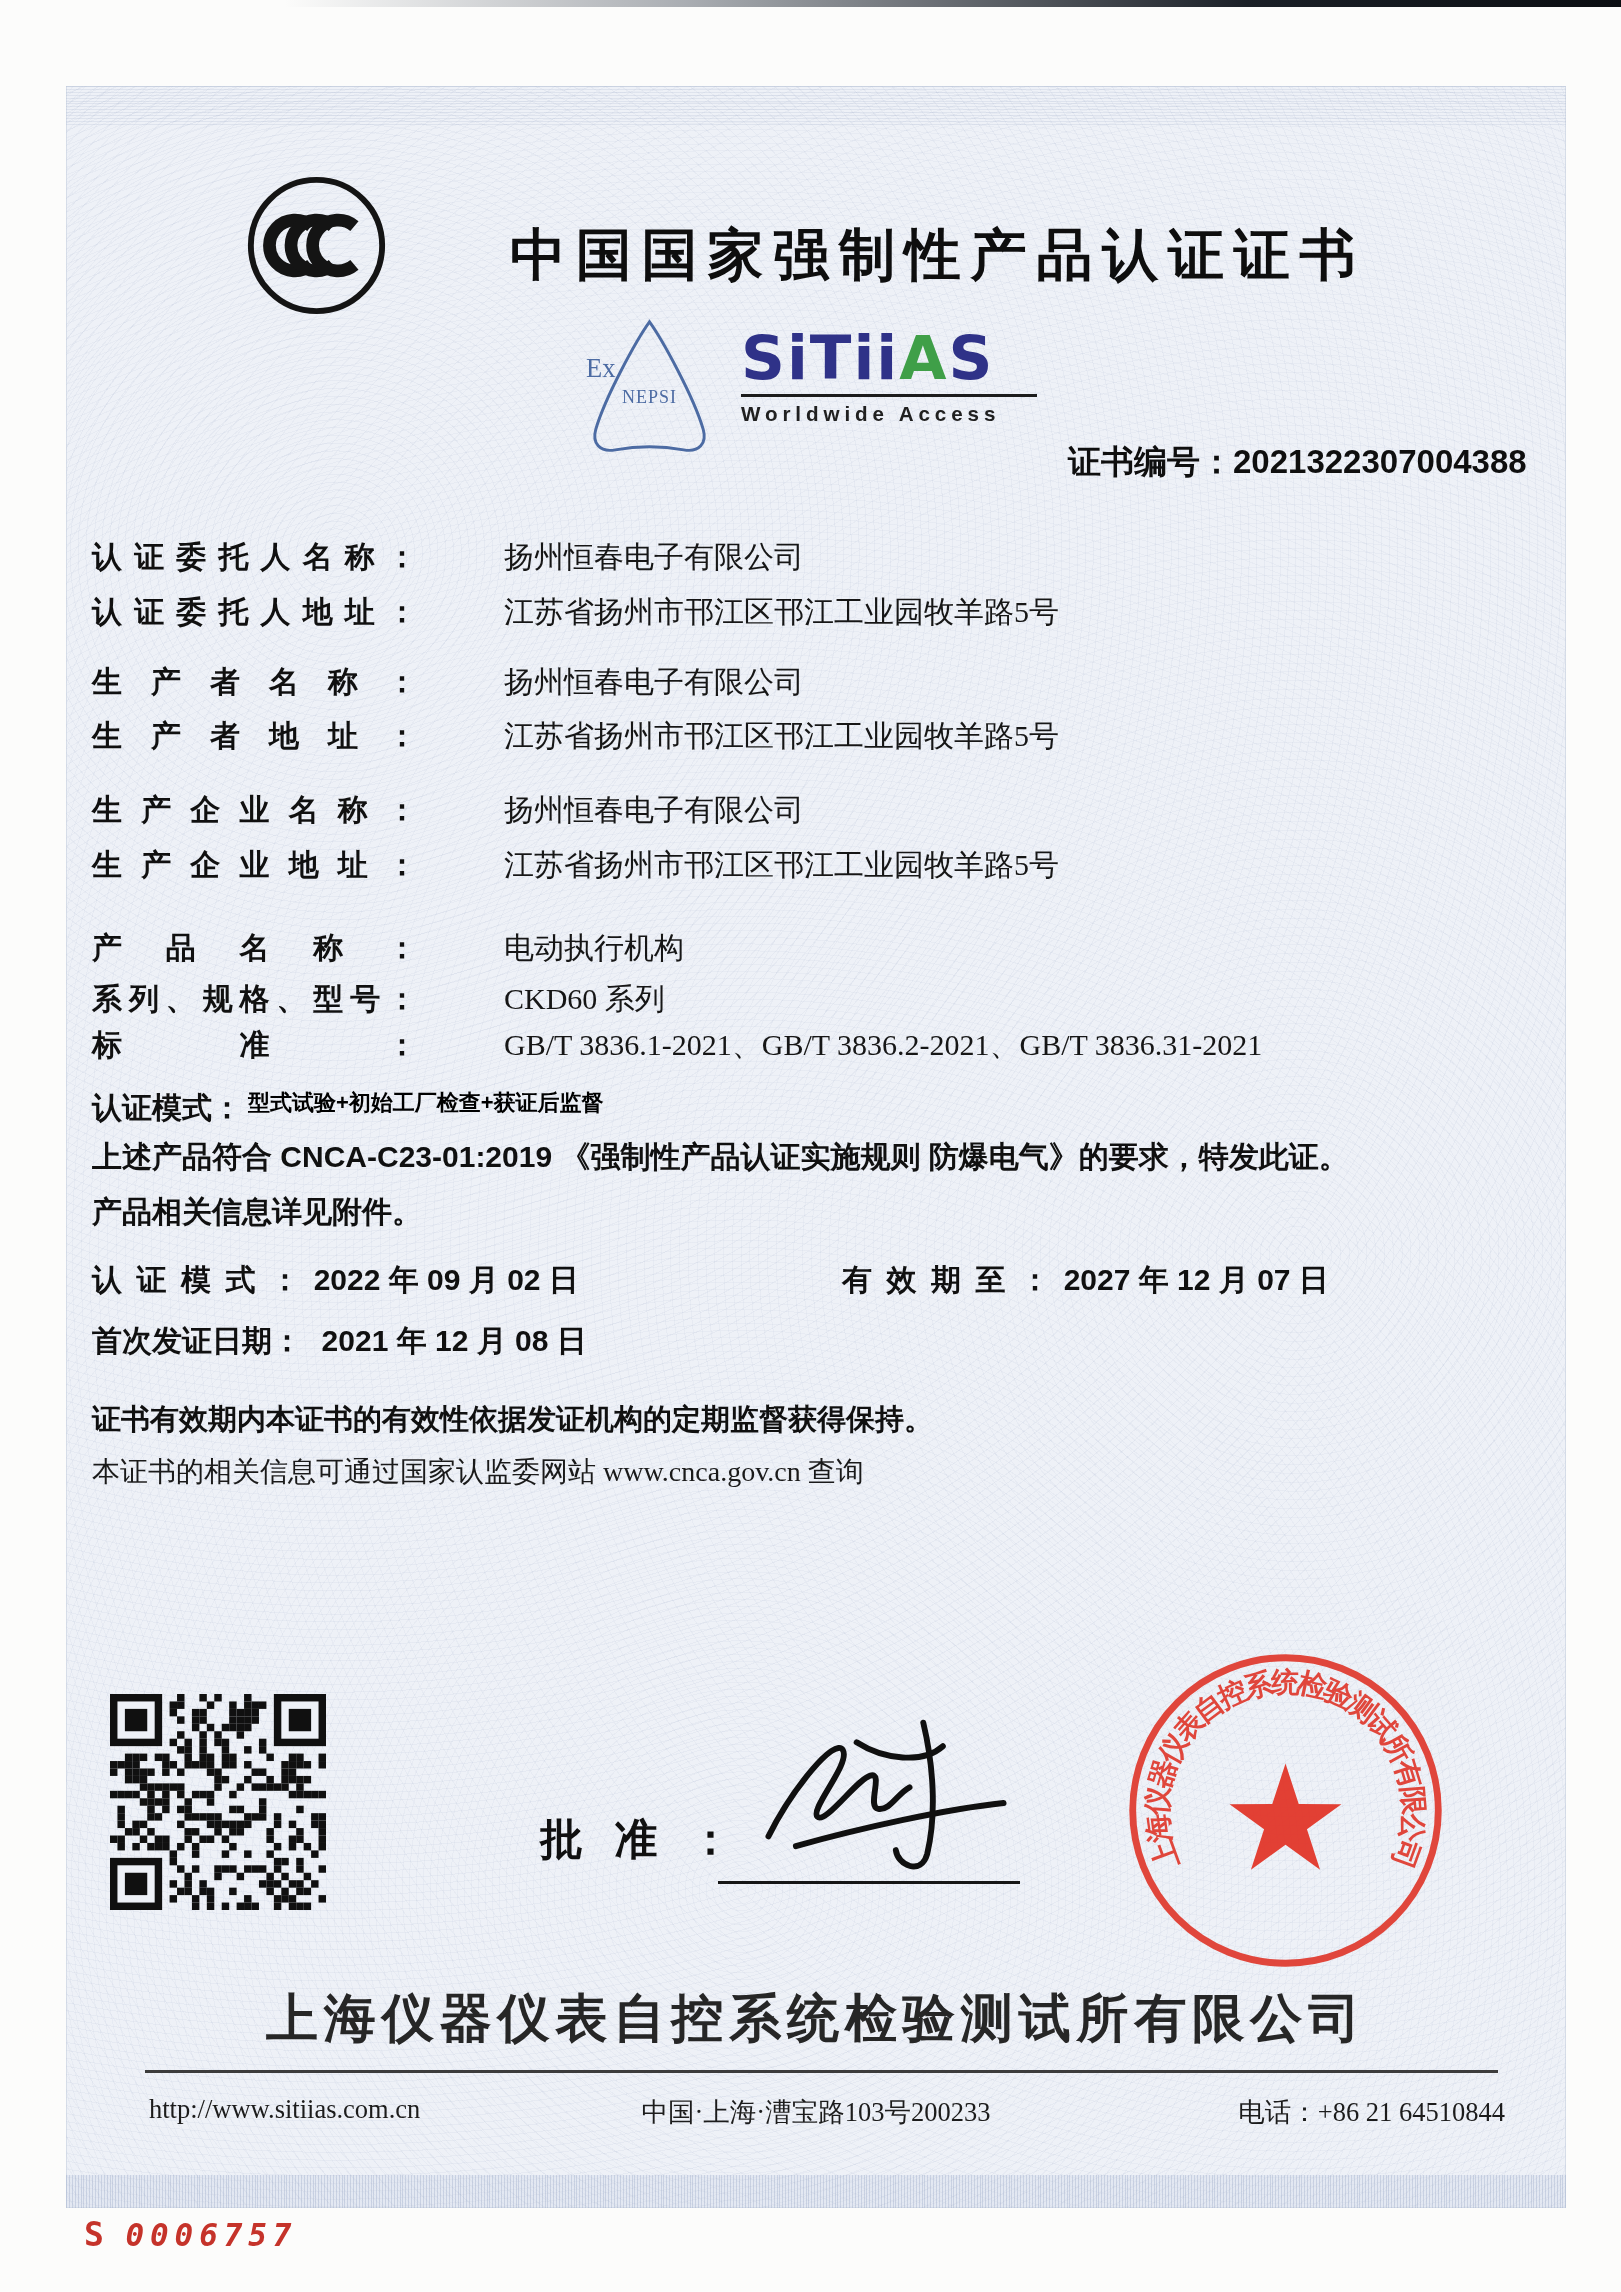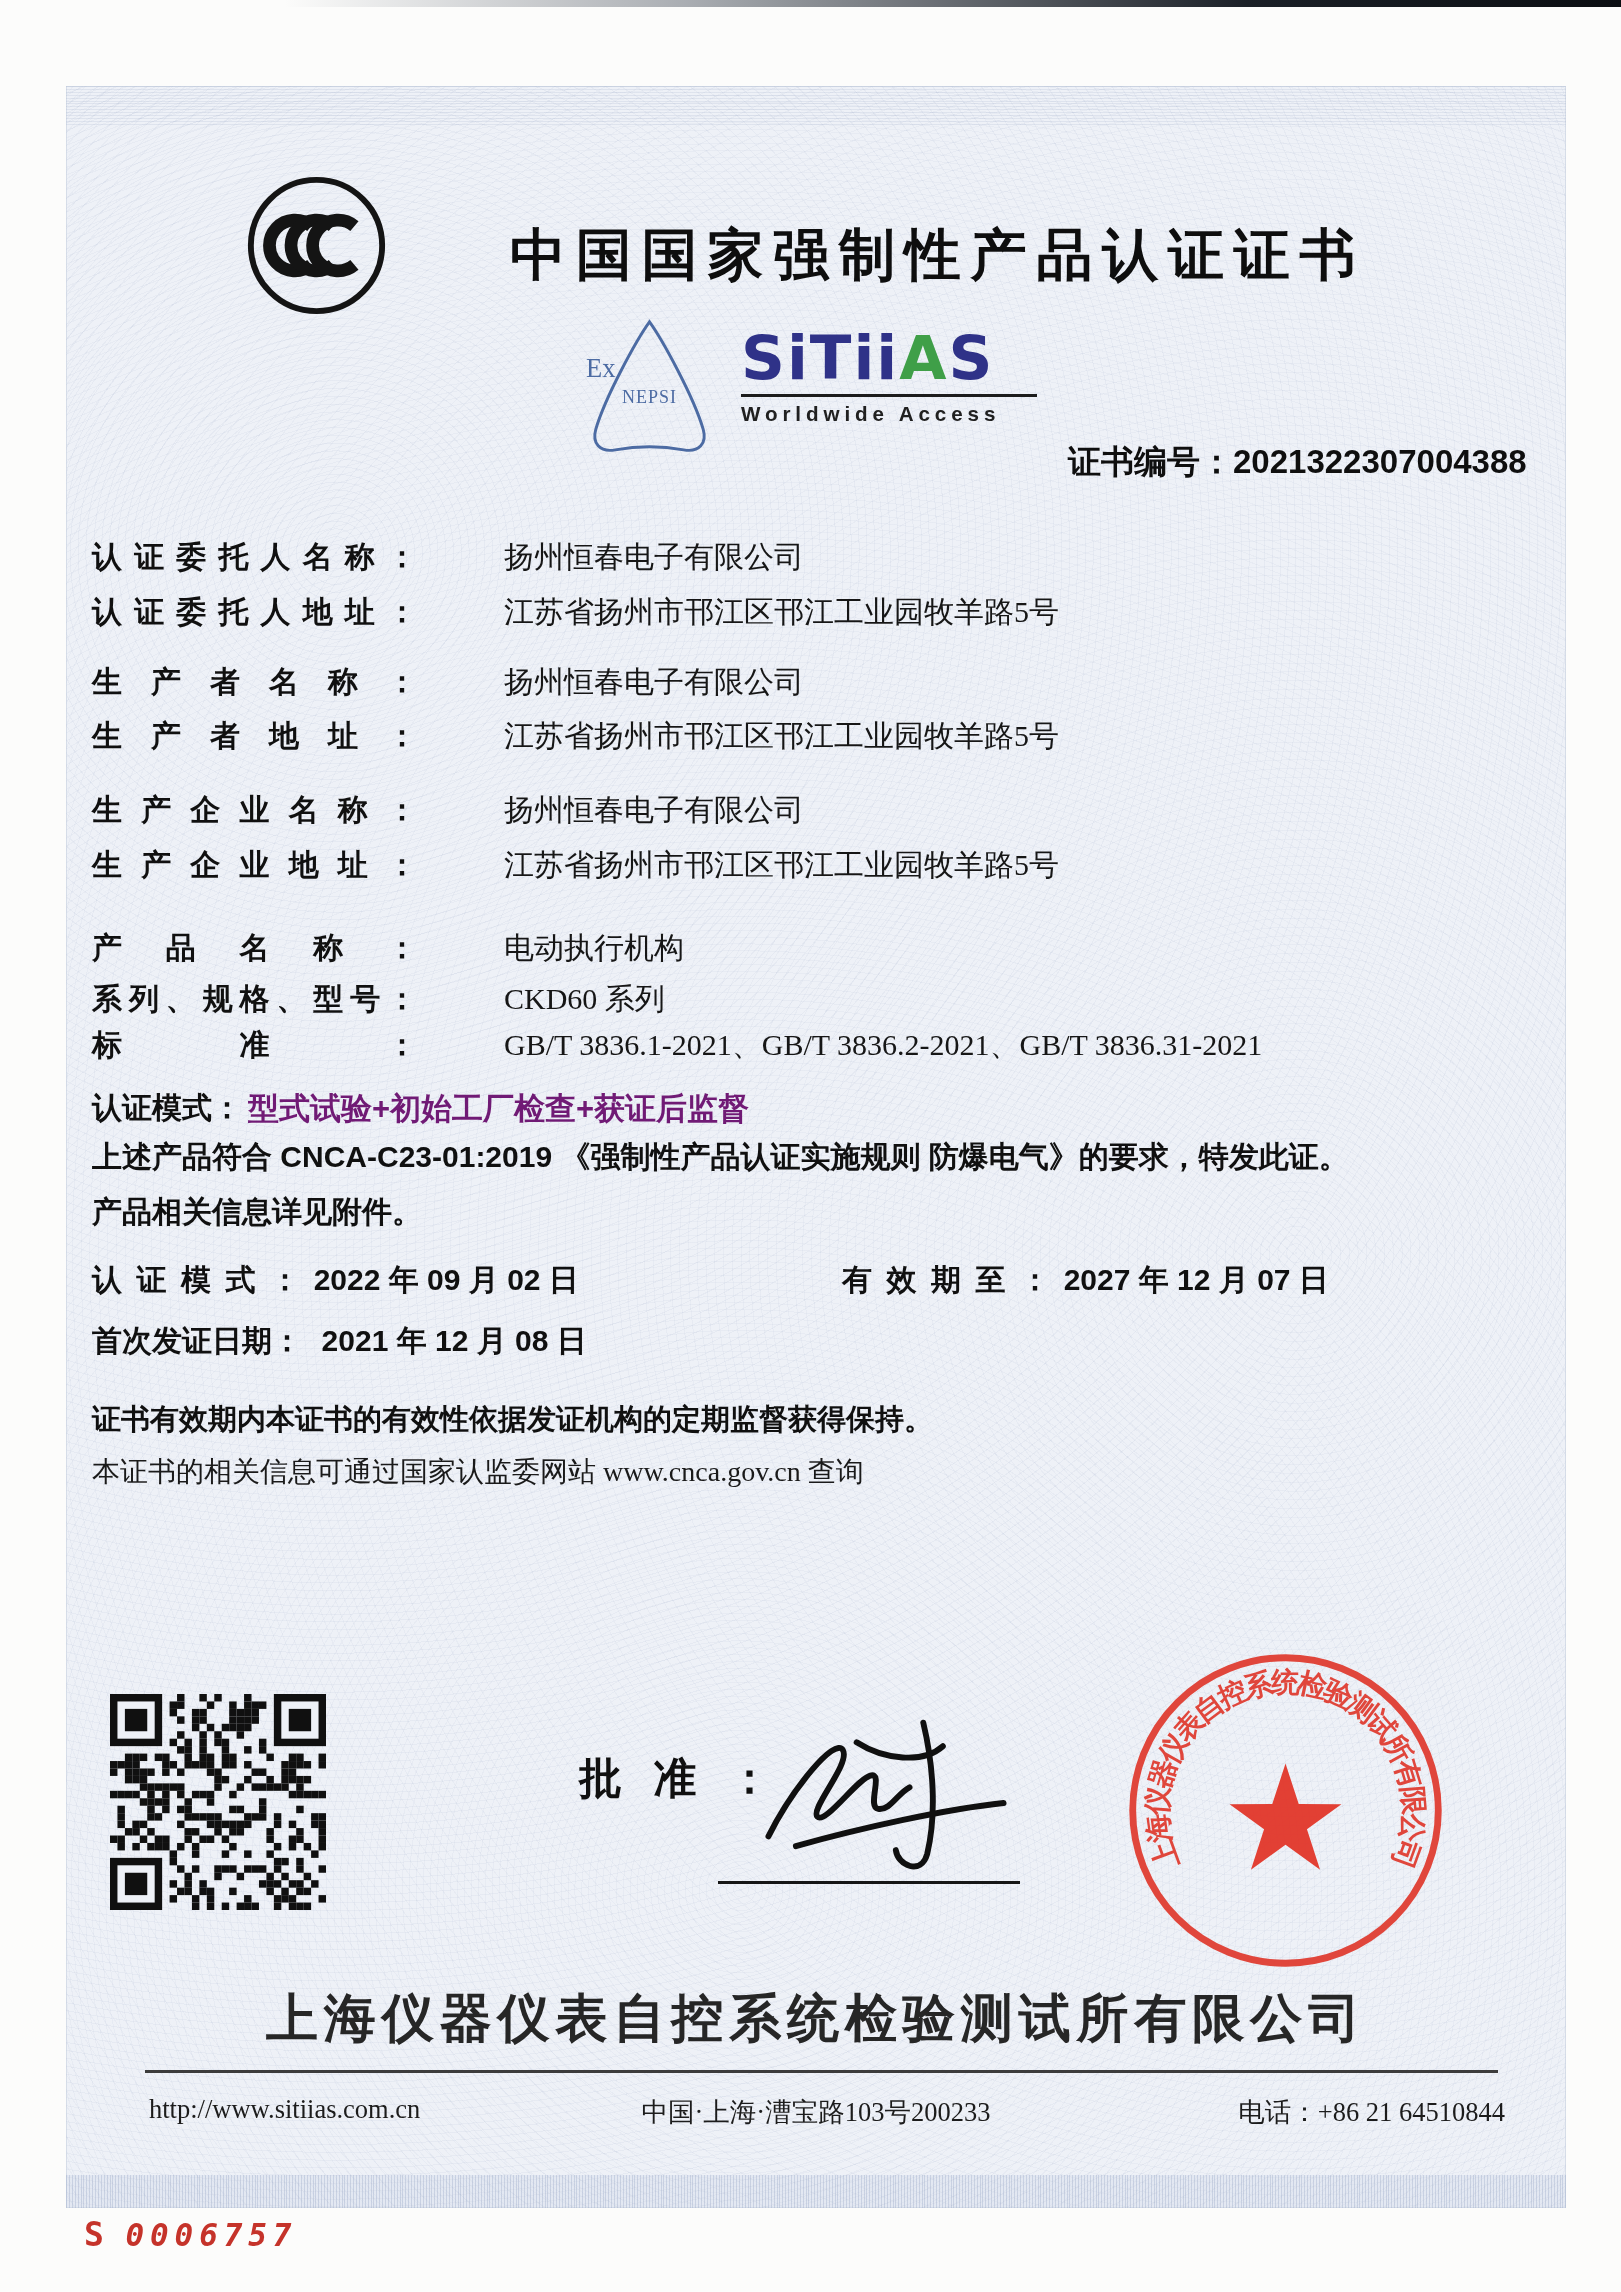--- a/index.html
+++ b/index.html
@@ -63,27 +63,27 @@
   .label::after{content:"：";}
   .w332{width:325px;}
   .w212{width:208px;}
   .label.natural{text-align-last:auto;width:auto;}
   .value{
     display:inline-block;margin-left:87px;
     font-family:"Liberation Serif","DejaVu Serif",serif;
     font-size:30px;font-weight:500;color:#161616;
   }
   .dval{display:inline-block;margin-left:13.7px;font-weight:bold;font-size:30px;color:#101010;}
-  .stmt{font-weight:bold;font-size:31px;color:#701a75;}
+  .stmt{font-weight:bold;font-size:22px;color:#000000;}
   .para{position:absolute;left:92px;font-weight:bold;font-size:30px;color:#101010;white-space:nowrap;}
   .note-serif{position:absolute;left:92px;font-family:"Liberation Serif","DejaVu Serif",serif;
     font-size:28px;color:#1a1a1a;white-space:nowrap;}
   
   .qr{position:absolute;left:110px;top:1694px;width:216px;height:216px;}
-  .approve{position:absolute;left:540px;top:1750px;white-space:nowrap;margin-left:39px;}
+  .approve{position:absolute;left:540px;top:1811px;white-space:nowrap;}
   .approve .label{font-size:43px;width:192px;}
   .sig{position:absolute;left:741px;top:1707px;width:294px;height:186px;}
   .sig-line{position:absolute;left:718px;top:1881px;width:302px;height:2.9px;background:#161616;}
   .stamp{position:absolute;left:1119px;top:1644px;width:333px;height:333px;opacity:.93;}
   
   .issuer-name{
     position:absolute;left:66px;top:1984px;width:1500px;text-align:center;
     font-size:52px;font-weight:bold;letter-spacing:5.9px;color:#262626;white-space:nowrap;
   }
   .footer-rule{position:absolute;left:145px;top:2070px;width:1353px;height:2.9px;background:#3c3c3c;}

